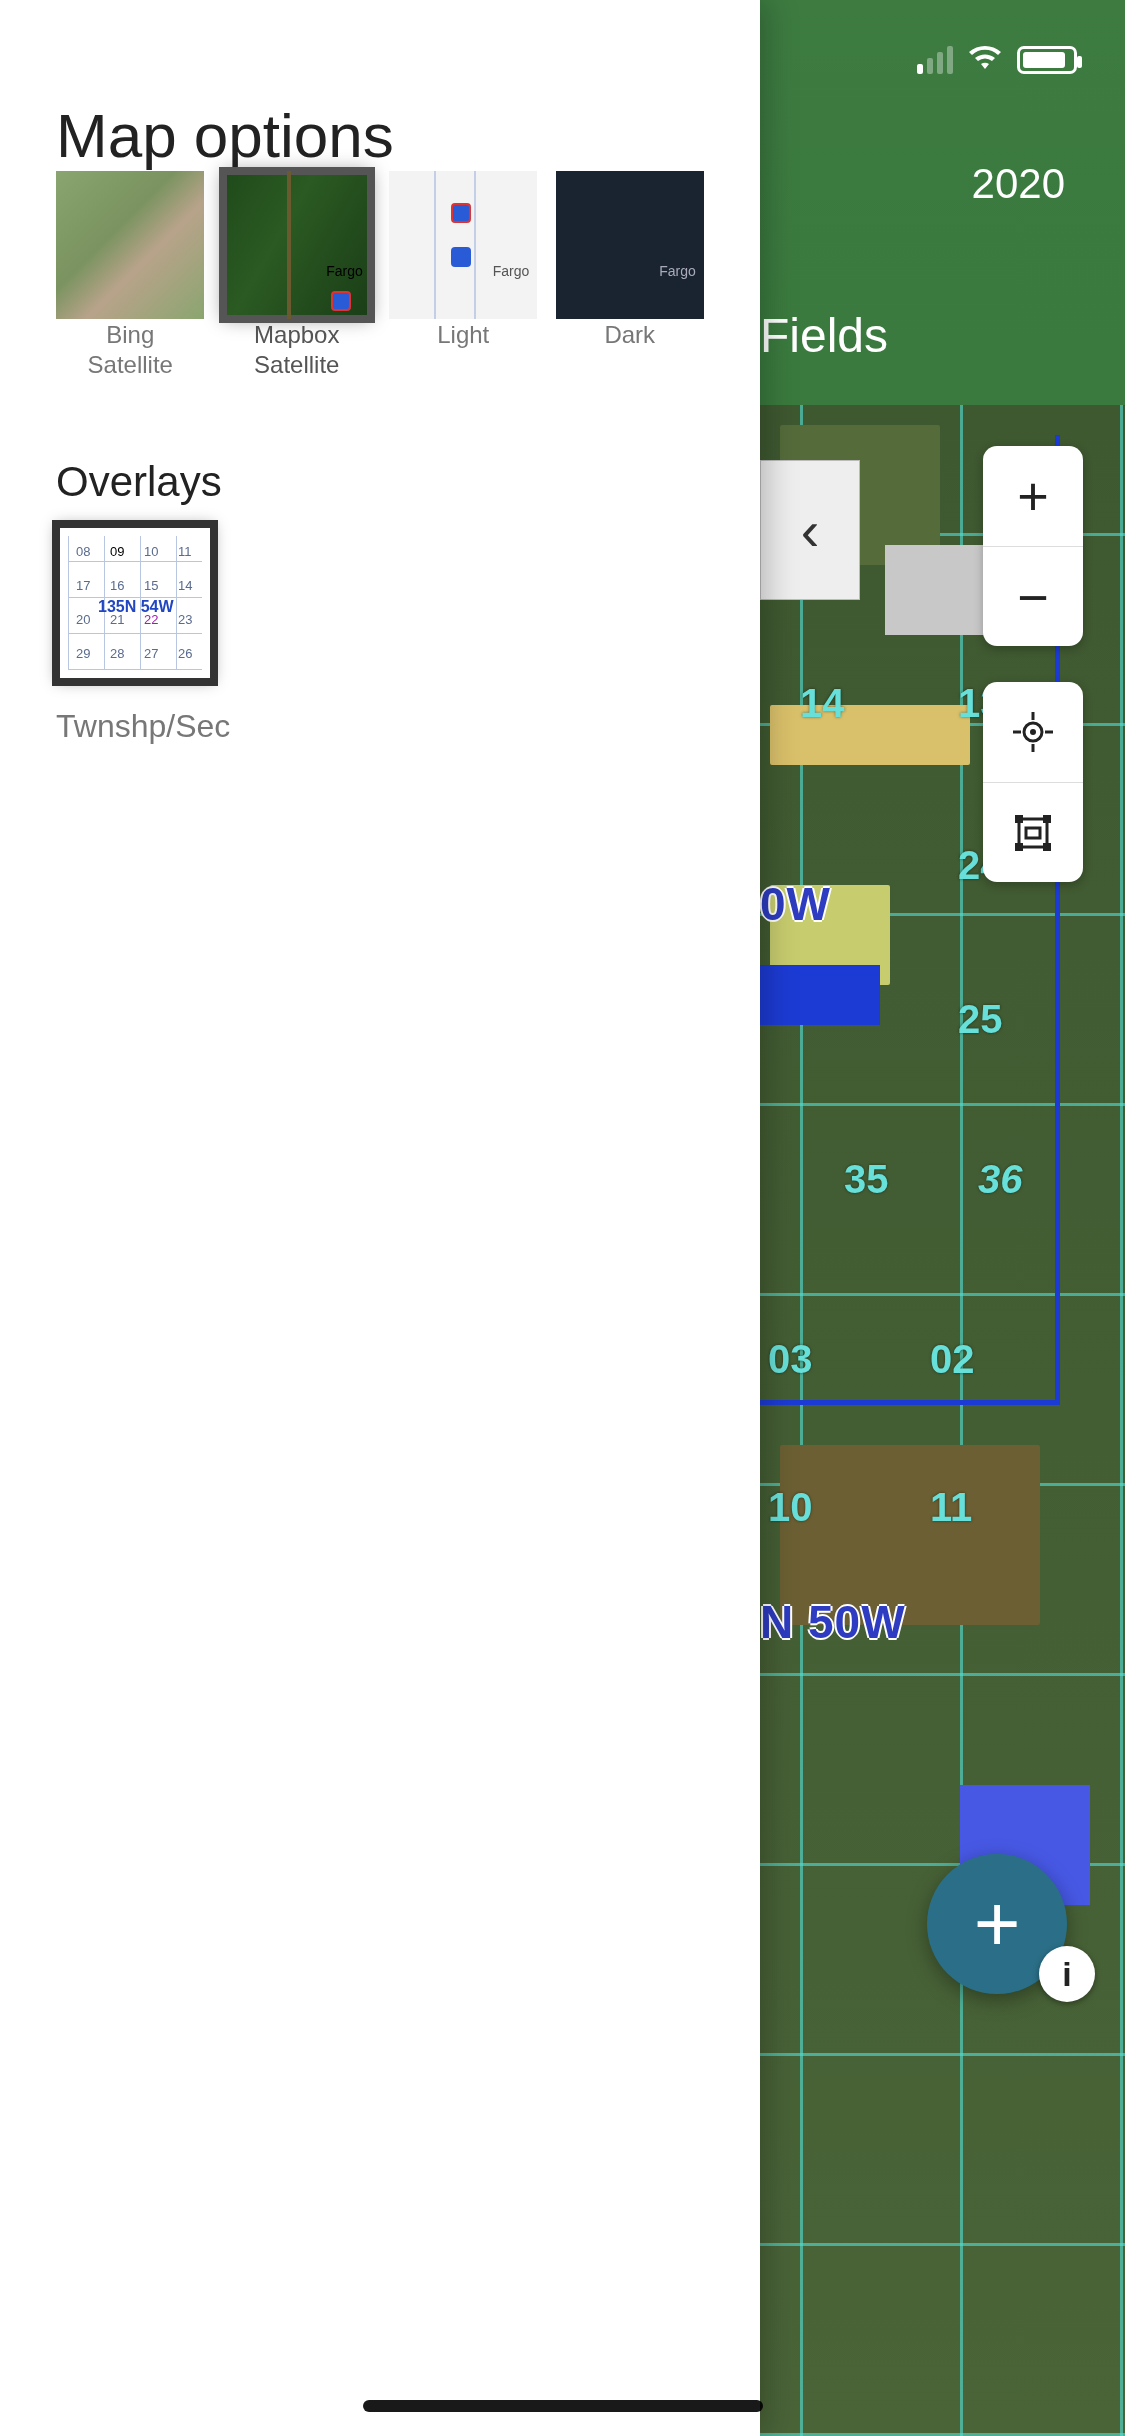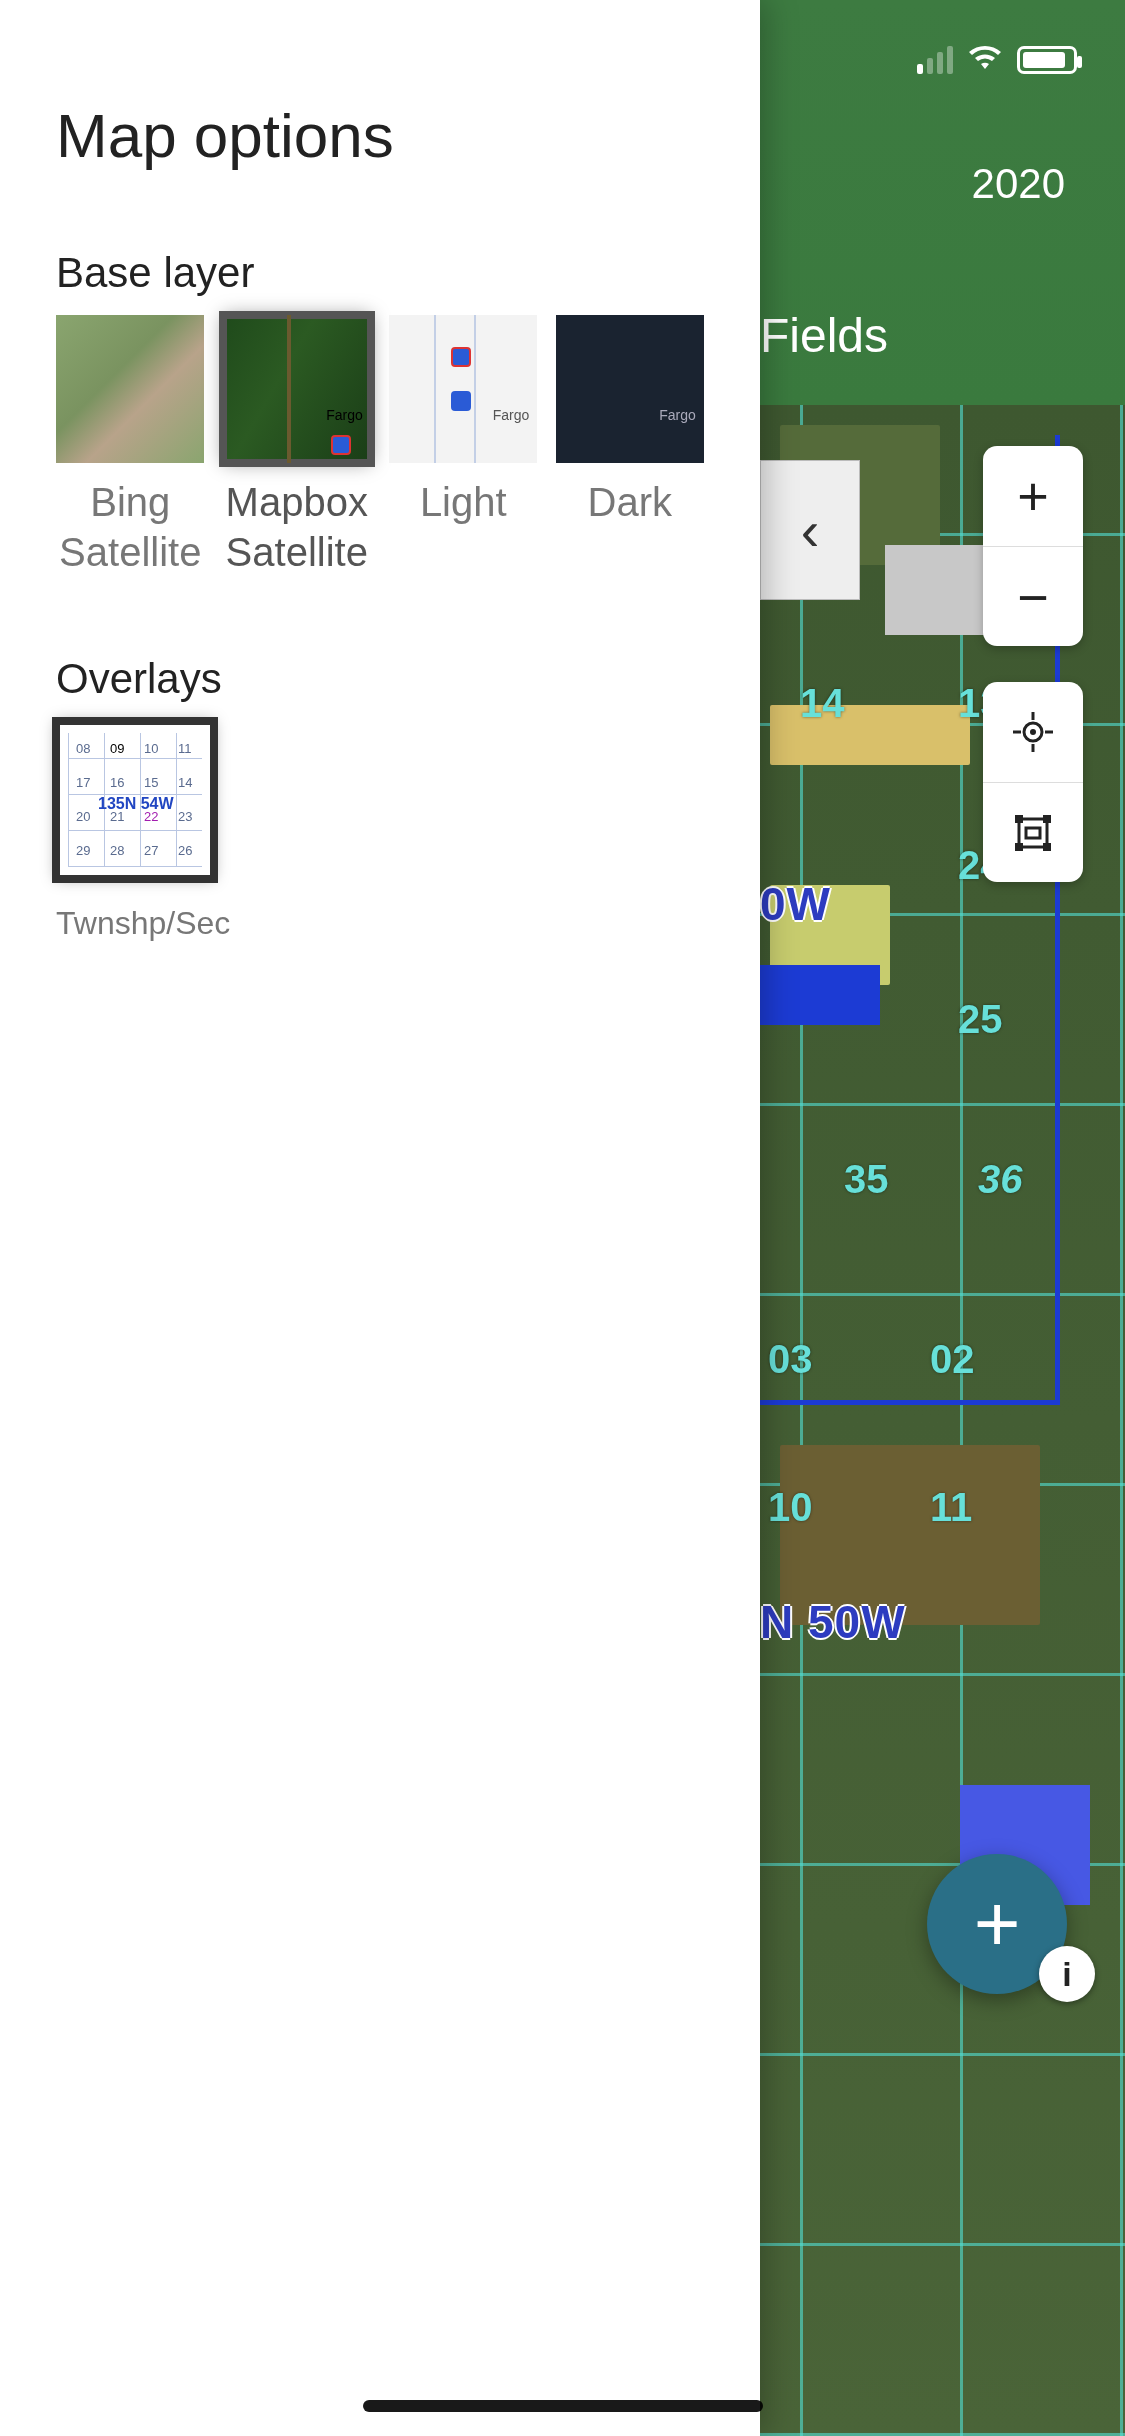--- a/index.html
+++ b/index.html
@@ -181,21 +181,21 @@
   .layer-thumb.light { background:#f3f3f3; }
   .layer-thumb.light::before{content:"";position:absolute;left:30%;top:0;bottom:0;width:2px;background:#c3cfe6;box-shadow:40px 0 #c3cfe6;}
   .layer-thumb.dark { background:#1a2330; }
   .layer-thumb .city{position:absolute;right:8px;top:92px;font-size:14px;}
   .layer-thumb.light .city{color:#555;}
   .layer-thumb.dark .city{color:#aab;}
   .layer-thumb .ibadge{position:absolute;width:20px;height:20px;border-radius:4px;background:#2a5bd6;border:2px solid #d33;}
   .layer-thumb.mapbox .ibadge{left:108px;top:120px;}
   .layer-thumb.light .ibadge{left:62px;top:32px;box-shadow:0 44px 0 #2a5bd6;}
   .layer-label {
-    margin-top:14px; font-size:40px; color:#777; text-align:center; line-height:1.25;
+    margin-top:1px; font-size:24px; color:#777; text-align:center; line-height:1.25;
     white-space:nowrap;
   }
   .layer-tile.sel .layer-label { color:#555; }
 
   .overlay-tile {
     width:158px;
   }
   .overlay-thumb {
     width:158px;height:158px;
     background:#fff;
@@ -304,21 +304,20 @@
   </div>
 
   <div class="fab">+</div>
   <div class="info-bubble">i</div>
 
 </div>
 
 <div class="panel">
   <div class="panel-title">Map options</div>
 
-  <div class="section-h">Base layer</div>
   <div class="layer-row" id="baselayers-host">
       <div class="layer-tile">
         <div class="layer-thumb bing"></div>
         <div class="layer-label" style="white-space: pre;">Bing
 Satellite</div>
       </div>
       <div class="layer-tile sel">
         <div class="layer-thumb mapbox">
           <div class="city">Fargo</div>
           <div class="ibadge"></div>

